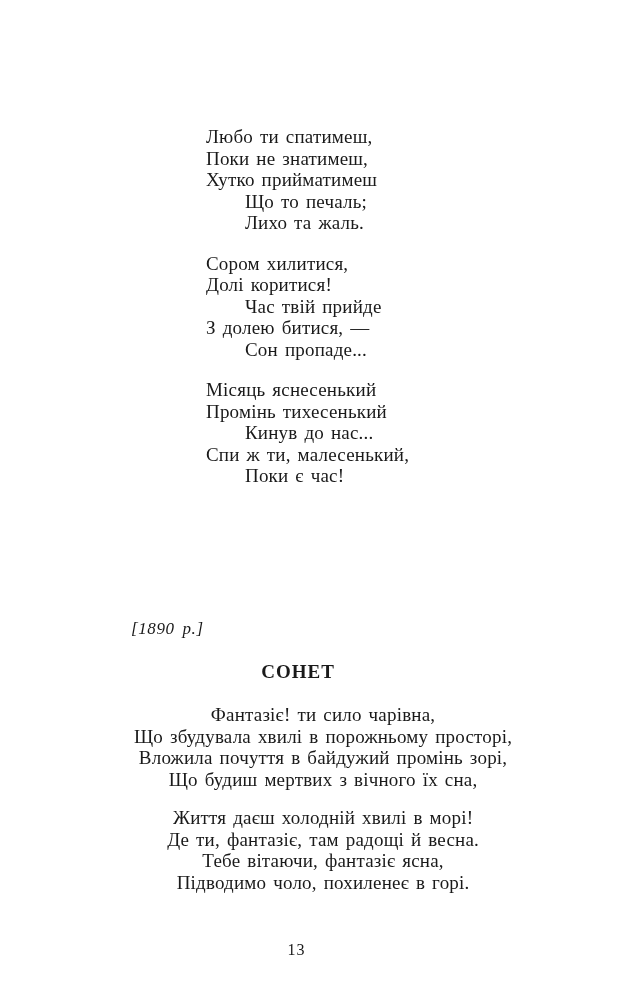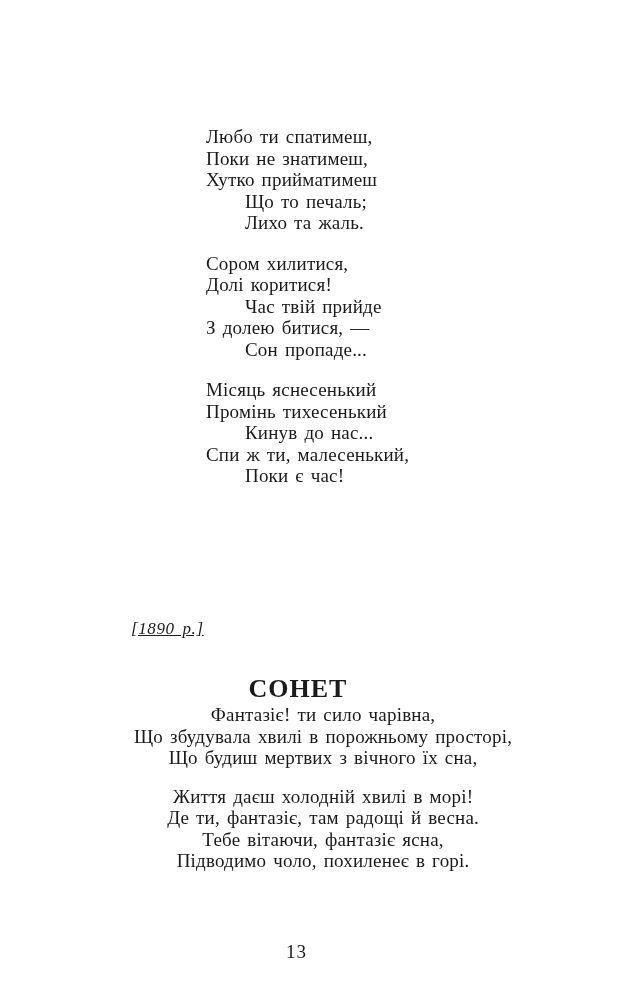--- a/index.html
+++ b/index.html
@@ -29,35 +29,34 @@
   .sonnet-body { left: 134px; top: 660px; }
   .sonnet-body .stanza { margin-bottom: 17px; text-align: center; }
   .line.indent { padding-left: 39px; }
   .date {
     position: absolute;
     left: 131px; top: 575px;
     font-style: italic;
     font-size: 17px;
     letter-spacing: 0.6px;
     word-spacing: 3px;
-    text-decoration: underline;
   }
   .heading {
     position: absolute;
-    left: 0; top: 630px; width: 596px;
+    left: 0; top: 617px; width: 596px;
     text-align: center;
-    font-size: 26px;
+    font-size: 19px;
     font-weight: bold;
     letter-spacing: 1px;
   }
   .pagenum {
     position: absolute;
     left: 0; top: 897px; width: 593px;
     text-align: center;
-    font-size: 19px;
+    font-size: 16px;
     letter-spacing: 1px;
   }
 </style>
 </head>
 <body>
 
 <div class="page">
 
   <div class="poem poem-untitled">
     <div class="stanza">
@@ -84,20 +83,21 @@
   </div>
 
   <div class="date">[1890 р.]</div>
 
   <div class="heading">СОНЕТ</div>
 
   <div class="poem sonnet-body">
     <div class="stanza">
       <div class="line">Фантазіє! ти сило чарівна,</div>
       <div class="line">Що збудувала хвилі в порожньому просторі,</div>
+      <div class="line">Вложила почуття в байдужий промінь зорі,</div>
       <div class="line">Що будиш мертвих з вічного їх сна,</div>
     </div>
     <div class="stanza">
       <div class="line">Життя даєш холодній хвилі в морі!</div>
       <div class="line">Де ти, фантазіє, там радощі й весна.</div>
       <div class="line">Тебе вітаючи, фантазіє ясна,</div>
       <div class="line">Підводимо чоло, похиленеє в горі.</div>
     </div>
   </div>
 

